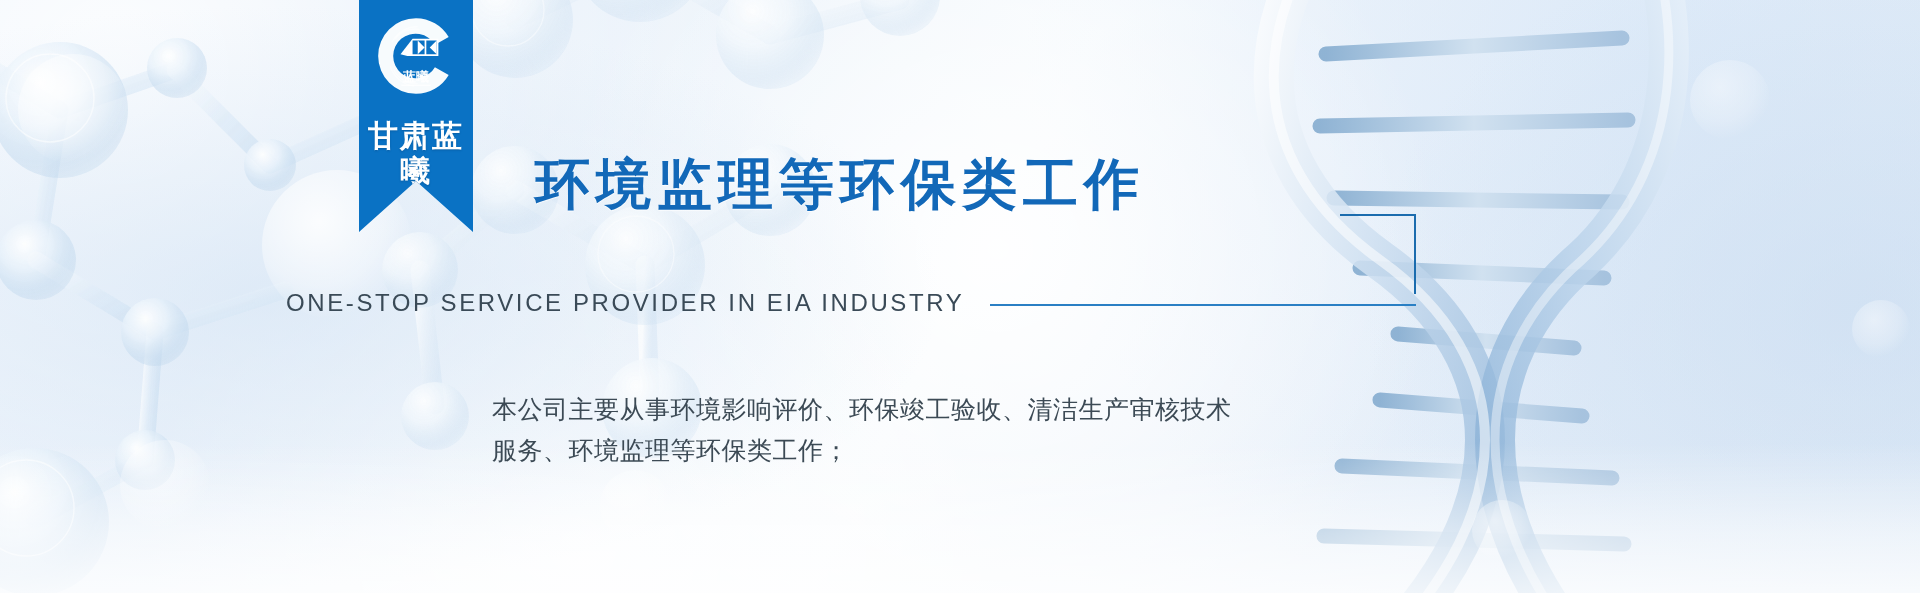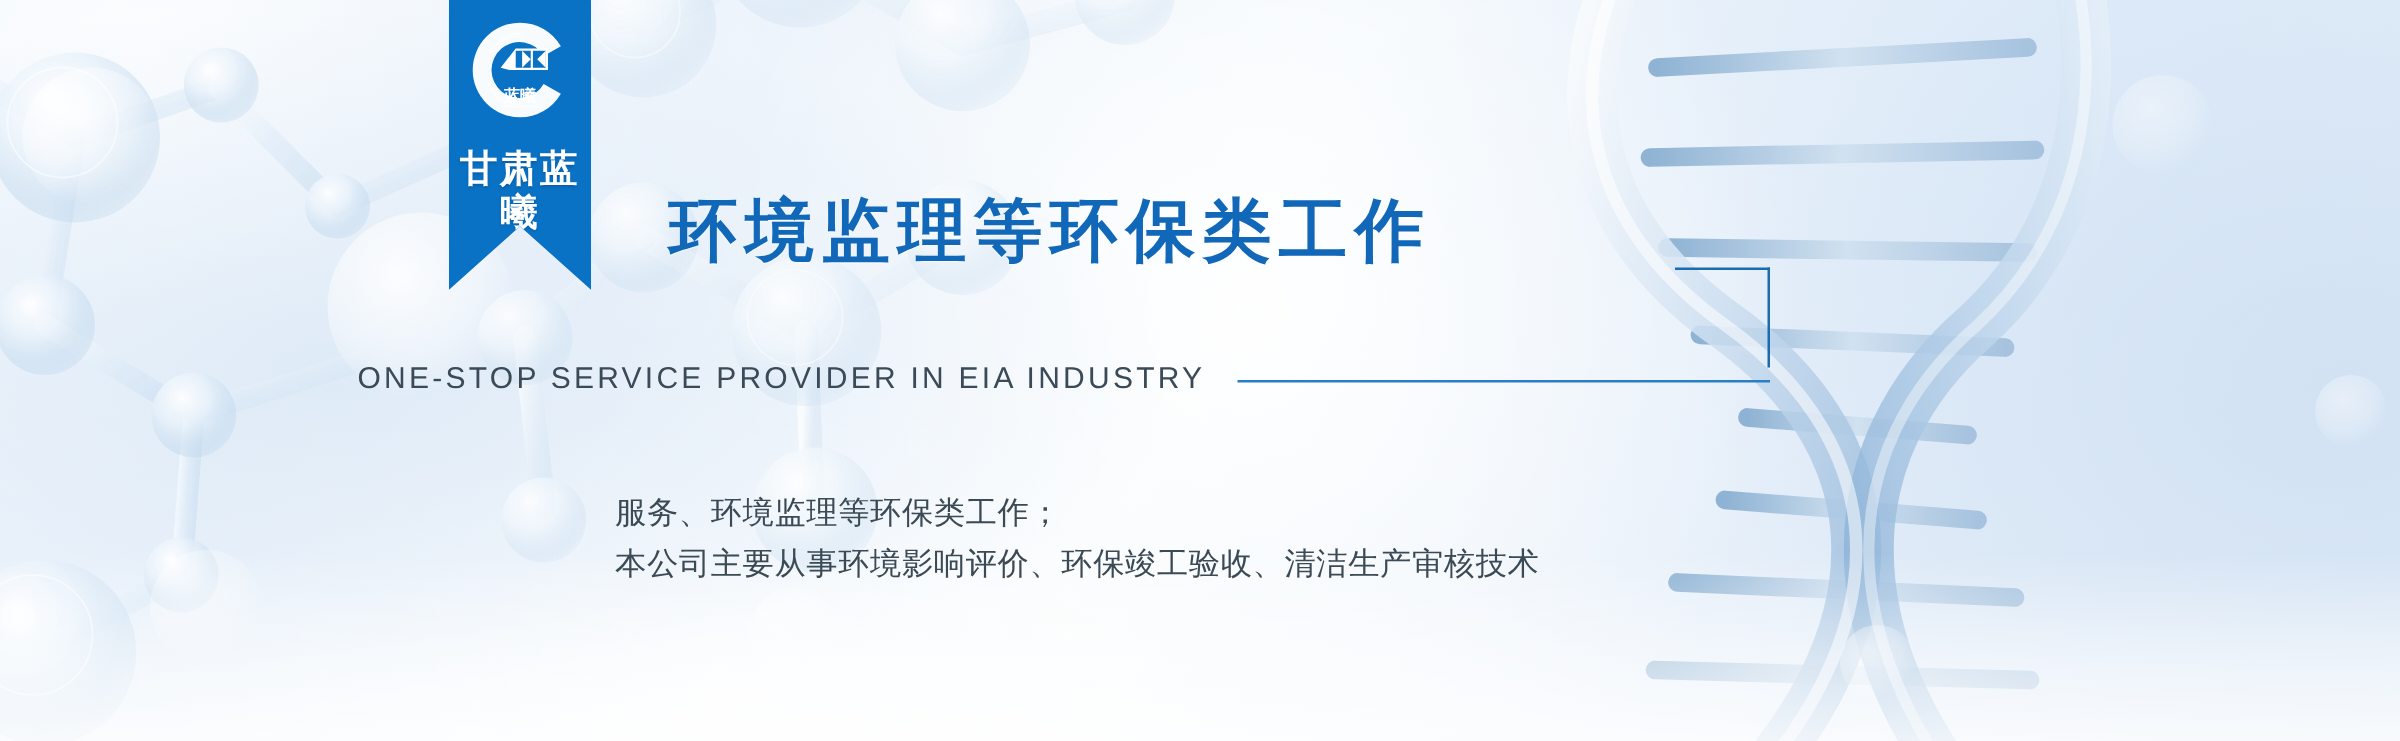--- a/index.html
+++ b/index.html
@@ -324,18 +324,18 @@
   <div class="headline">环境监理等环保类工作</div>
 
   <div class="subtitle-row">
     <div class="subtitle-en">ONE-STOP SERVICE PROVIDER IN EIA INDUSTRY</div>
     <div class="subtitle-rule"></div>
   </div>
 
   <div class="bracket"></div>
 
   <div class="body-copy">
+    <p>本公司主要从事环境影响评价、环保竣工验收、清洁生产审核技术</p>
     <p>服务、环境监理等环保类工作；</p>
-    <p>本公司主要从事环境影响评价、环保竣工验收、清洁生产审核技术</p>
   </div>
 
   <div class="vignette-bottom"></div>
 </div>
 
 </body></html>

